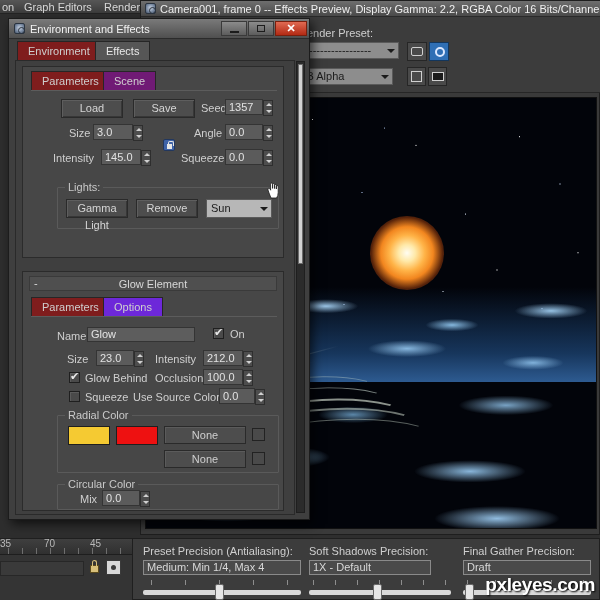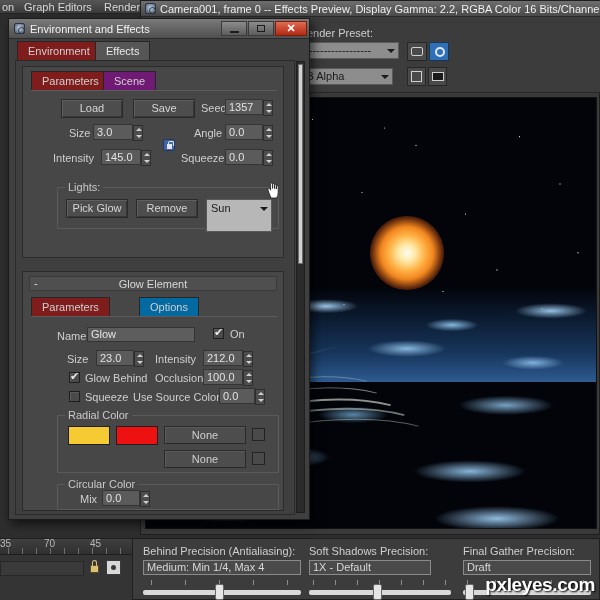--- a/index.html
+++ b/index.html
@@ -309,21 +309,21 @@
     <div class="lockicon">
       <div style="position:absolute;left:2px;top:5px;width:9px;height:8px;background:#d8c07a;border:1px solid #5b4a1c;"></div>
       <div style="position:absolute;left:4px;top:0px;width:5px;height:6px;border:1px solid #d8c07a;border-bottom:none;border-radius:3px 3px 0 0;"></div>
     </div>
     <div class="keyicon"></div>
   </div>
 
   <div class="mrstrip">
 
     <div class="mrcol" style="left:10px; width:160px;">
-      <span class="lbl" style="left:0; top:0">Behind Precision (Antialiasing):</span>
+      <span class="lbl" style="left:0; top:0">Preset Precision (Antialiasing):</span>
       <div class="mrbox" style="left:0; top:15px; width:158px">Medium: Min 1/4, Max 4</div>
       <div class="tickrow" style="left:0; top:35px; width:158px">
         <i style="left:8px"></i>
           <i style="left:42px"></i>
           <i style="left:76px"></i>
           <i style="left:110px"></i>
           <i style="left:144px"></i>
       </div>
       <div class="track" style="left:0; top:45px; width:158px"></div>
       <div class="thumb" style="left:72px; top:39px"></div>
@@ -422,37 +422,37 @@
         </div>
 
         <span class="lbl" style="left:158px; top:85px;">Squeeze</span>
         <div class="spin" style="left:202px; top:82px; width:38px;">
           <span class="v">0.0</span>
           <span class="ar"></span>
         </div>
 
         <div class="group" style="left:34px; top:120px; width:222px; height:42px;">
           <span class="gl">Lights:</span>
-          <div class="btn" style="left:8px; top:11px; width:62px;">Pick Glow</div>
+          <div class="btn" style="left:8px; top:11px; width:62px;">Gamma Light</div>
           <div class="btn" style="left:78px; top:11px; width:62px;">Remove</div>
-          <div class="combo dk" style="left:148px; top:11px; width:66px; height:33px; line-height:17px;">
+          <div class="combo dk" style="left:148px; top:11px; width:66px; height:19px; line-height:17px;">
             <span>Sun</span>
             <span class="arw" style="top:7px"></span>
           </div>
         </div>
       </div>
 
       <div class="rollout" style="left:6px; top:210px; width:262px; height:240px;">
         <div class="rollhdr" style="left:6px; top:4px; width:248px;">
           <span class="mn">-</span>
           <span>Glow Element</span>
         </div>
 
         <div class="tab" style="left:8px; top:25px;">Parameters</div>
-        <div class="tab" style="left:80px; top:25px; background:#0369a1;margin-left:36px;">Options</div>
+        <div class="tab" style="left:80px; top:25px; background:#6d28d9;">Options</div>
         <div style="position:absolute; left:8px; top:44px; width:246px; height:1px; background:#5c5c5c;"></div>
 
         <span class="lbl" style="left:34px; top:58px;">Name:</span>
         <div class="field" style="left:64px; top:55px; width:108px;">Glow</div>
         <div class="cbx on" style="left:190px; top:56px;"></div>
         <span class="lbl" style="left:207px; top:56px;">On</span>
 
         <span class="lbl" style="left:44px; top:81px;">Size</span>
         <div class="spin" style="left:73px; top:78px; width:38px;">
           <span class="v">23.0</span>

